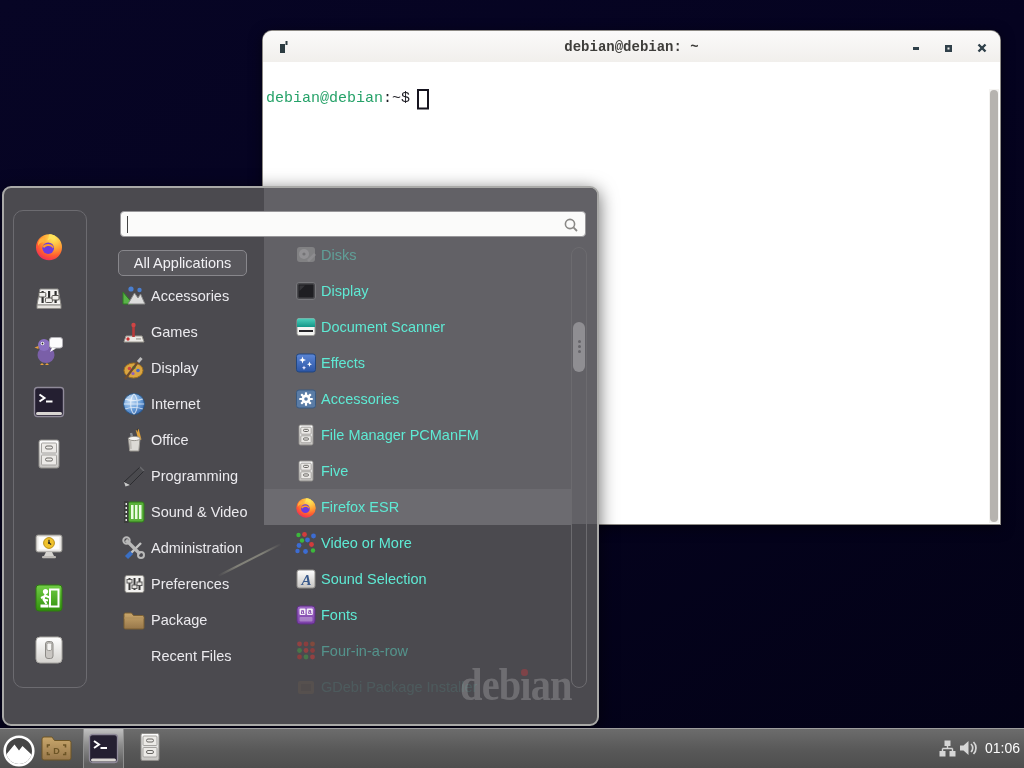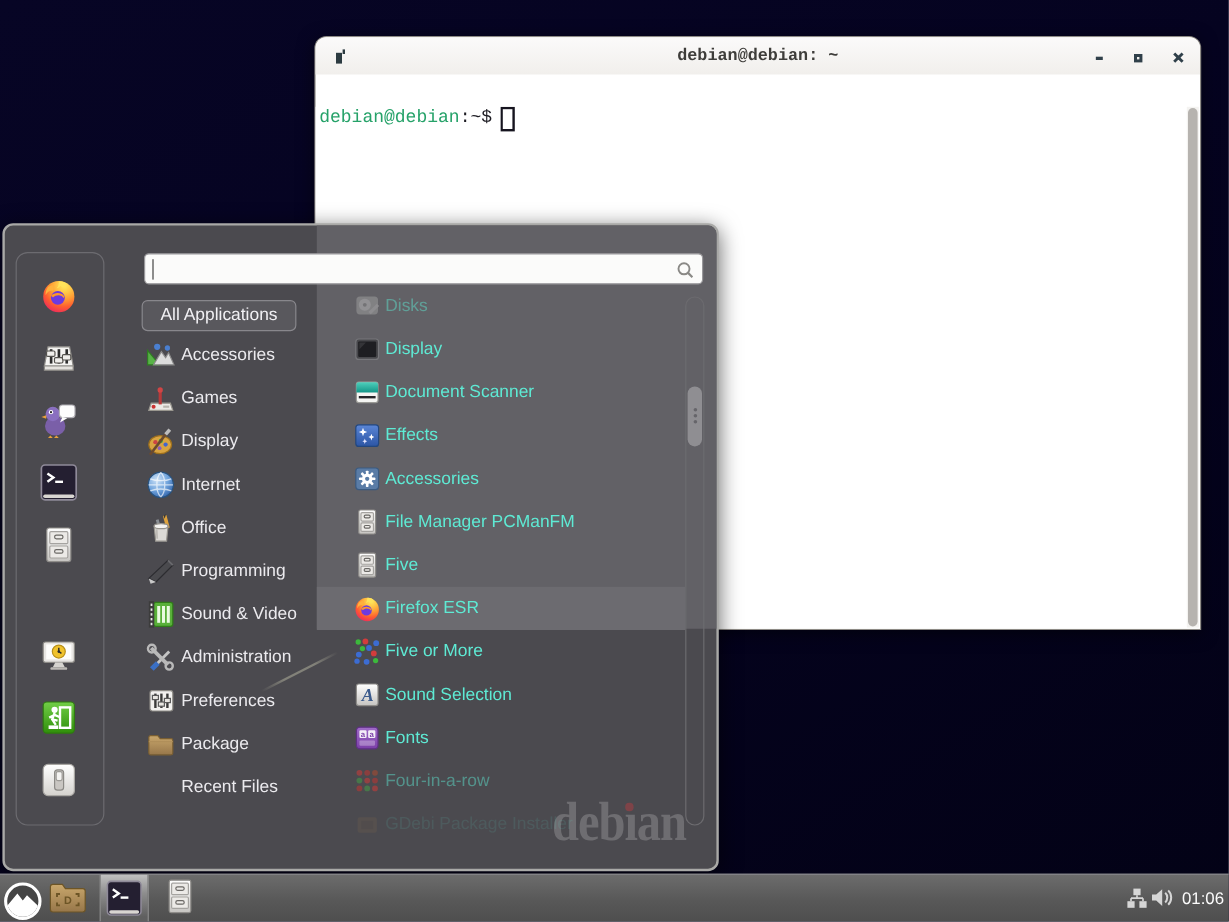--- a/index.html
+++ b/index.html
@@ -286,21 +286,21 @@
         <circle cx="10.5" cy="3.5" r="2.4" fill="#d23c3c"></circle>
         <circle cx="19.5" cy="5" r="2.4" fill="#3c6cd2"></circle>
         <circle cx="8" cy="9.5" r="2.2" fill="#3cb83c"></circle>
         <circle cx="13.5" cy="9" r="2.4" fill="#3c6cd2"></circle>
         <circle cx="5" cy="14.5" r="2.4" fill="#3c6cd2"></circle>
         <circle cx="17.5" cy="13.5" r="2.4" fill="#d23c3c"></circle>
         <circle cx="3.5" cy="20" r="2.2" fill="#3c6cd2"></circle>
         <circle cx="11.5" cy="20.5" r="2.4" fill="#3c6cd2"></circle>
         <circle cx="19" cy="19.5" r="2.2" fill="#3cb83c"></circle>
       </svg>
-    <div class="app" style="top:346px">Five or More</div>
+    <div class="app" style="top:346px">Video or More</div>
     <svg class="aicon" style="top:379px" width="24" height="24">
         <rect x="3" y="3" width="18" height="18" rx="2" fill="url(#sil)" stroke="#8e8c89"></rect>
         <text x="12.5" y="17.5" font-family="Liberation Serif,serif" font-style="italic" font-weight="bold" font-size="15" fill="#3a5a8c" text-anchor="middle">A</text>
       </svg>
     <div class="app" style="top:382px">Sound Selection</div>
     <svg class="aicon" style="top:415px" width="24" height="24">
         <rect x="3" y="3" width="18" height="18" rx="3" fill="url(#purp)" stroke="#5f2f85"></rect>
         <rect x="5.5" y="5.5" width="6" height="6.5" rx="1" fill="#f4eef8"></rect>
         <rect x="12.8" y="5.5" width="6" height="6.5" rx="1" fill="#f4eef8"></rect>
         <text x="8.5" y="10.8" font-size="6.5" fill="#7b3fa8" text-anchor="middle" font-weight="bold">a</text>

